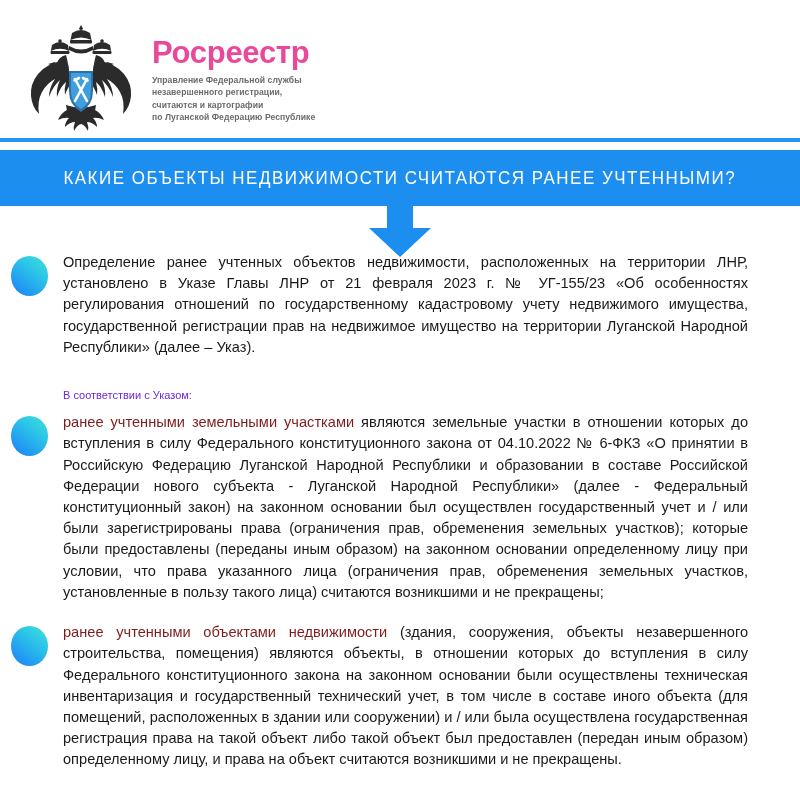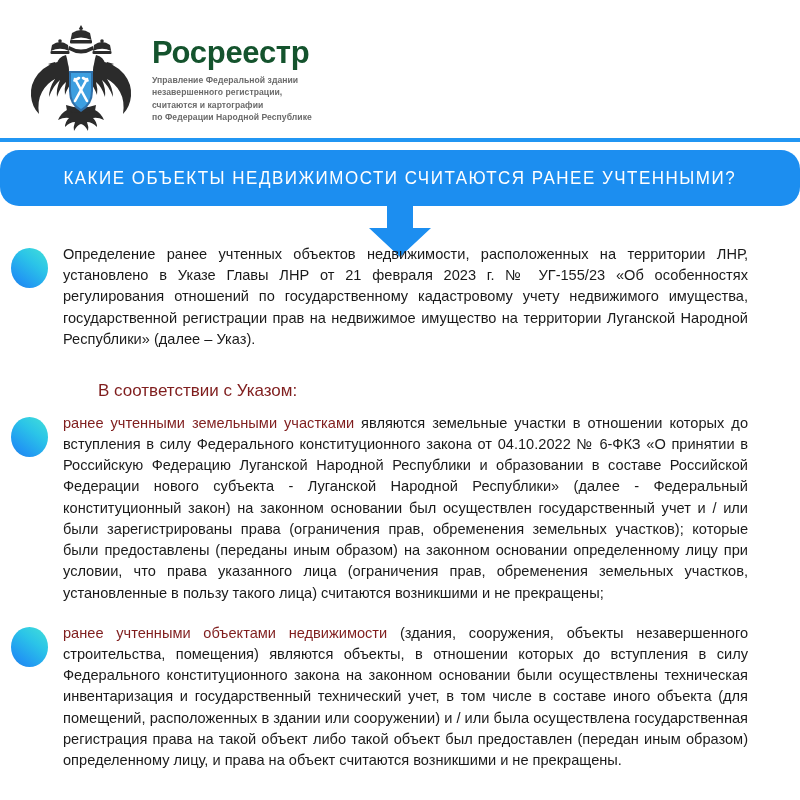--- a/index.html
+++ b/index.html
@@ -37,21 +37,21 @@
   .emblem svg { display: block; width: 118px; height: 112px; }
 
   .logo-text {
     margin-left: 12px;
     padding-top: 6px;
   }
 
   .brand-name {
     font-size: 31px;
     font-weight: bold;
-    color: #14532d;
+    color: #ec4899;
     letter-spacing: -0.3px;
     line-height: 1.0;
     font-family: "Liberation Sans", "DejaVu Sans", sans-serif;
   }
 
   .brand-sub {
     margin-top: 6px;
     font-size: 8.6px;
     font-weight: bold;
     color: #6b6b6b;
@@ -74,21 +74,20 @@
   .banner {
     position: absolute;
     left: 0;
     top: 150px;
     width: 800px;
     height: 56px;
     background: #1c8ef0;
     display: flex;
     align-items: center;
     justify-content: center;
-    border-radius: 19px;
   }
 
   .banner-title {
     color: #ffffff;
     font-size: 17.5px;
     font-weight: normal;
     letter-spacing: 1.55px;
     white-space: nowrap;
     font-family: "Liberation Sans", "DejaVu Sans", sans-serif;
     transform: scaleX(0.97);
@@ -103,21 +102,21 @@
     height: 52px;
     display: flex;
     justify-content: center;
   }
   .arrow-wrap svg { display: block; }
 
   
   .content {
     position: absolute;
     left: 0;
-    top: 244px;
+    top: 252px;
     width: 800px;
     padding: 0 24px 0 0;
   }
 
   .block {
     position: relative;
     padding-left: 63px;
     padding-right: 28px;
     margin-bottom: 2px;
   }
@@ -135,25 +134,25 @@
   .para {
     font-size: 14.6px;
     line-height: 1.455;
     color: #1a1a1a;
     text-align: justify;
     text-justify: inter-word;
     font-family: "Liberation Sans", "DejaVu Sans", sans-serif;
   }
 
   .plain-line {
-    padding-left: 98px;
+    padding-left: 63px;
     padding-right: 28px;
-    font-size: 17px;
+    font-size: 11px;
     line-height: 1.455;
-    color: #7f1d1d;
+    color: #6d28d9;
     margin: 13px 0 9px 0;
   }
 
   .hl {
     color: #7f1d1d;
   }
 
   .spacer-a { height: 14px; }
   .spacer-b { height: 17px; }
 </style>
@@ -204,24 +203,24 @@
           <path d="M65 58 L53 80"></path>
           <path d="M52.5 59.5 L57 57"></path>
           <path d="M65.5 59.5 L61 57"></path>
         </g>
       </svg>
     </div>
 
     <div class="logo-text">
       <div class="brand-name">Росреестр</div>
       <div class="brand-sub">
-        <div>Управление Федеральной здании</div>
+        <div>Управление Федеральной службы</div>
         <div>незавершенного регистрации,</div>
         <div>считаются и картографии</div>
-        <div>по Федерации Народной Республике</div>
+        <div>по Луганской Федерацию Республике</div>
       </div>
     </div>
   </div>
 
   <div class="top-rule"></div>
 
   <div class="banner">
     <div class="banner-title">КАКИЕ ОБЪЕКТЫ НЕДВИЖИМОСТИ СЧИТАЮТСЯ РАНЕЕ УЧТЕННЫМИ?</div>
   </div>
 

